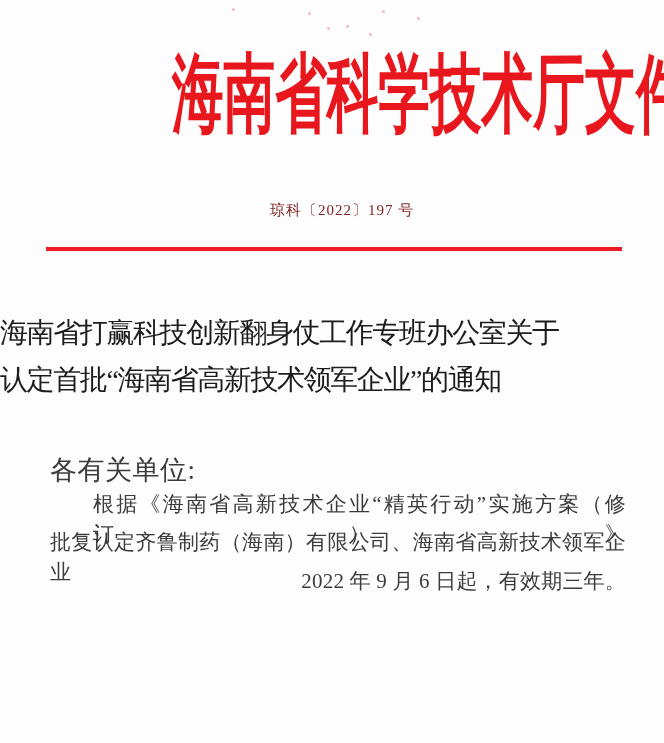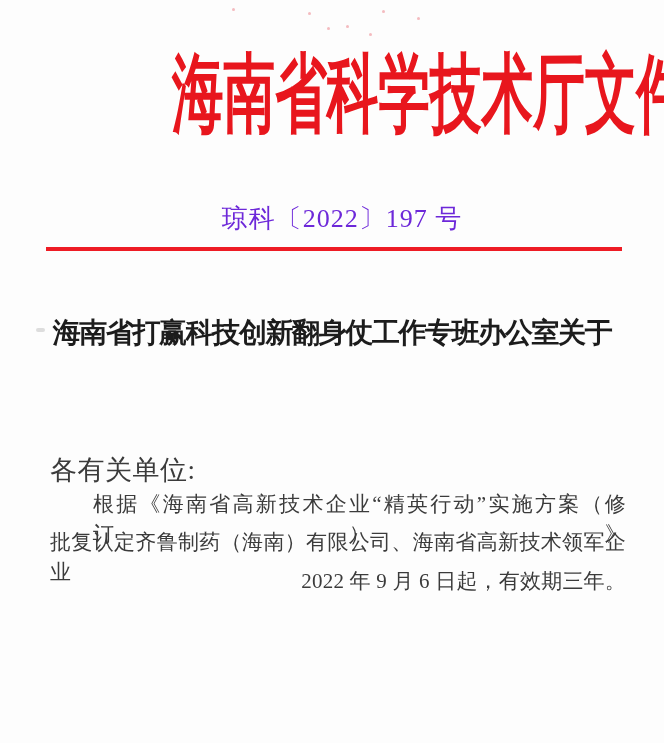--- a/index.html
+++ b/index.html
@@ -47,39 +47,39 @@
     transform: scaleX(0.60);
     transform-origin: 50% 50%;
     white-space: nowrap;
   }
   
   .doc-number {
     position: absolute;
     top: 201px; left: 0; right: 0;
     text-align: center;
     padding-left: 20px;
-    font-size: 26px;
+    font-size: 15px;
     letter-spacing: 1px;
-    color: #6d28d9;
+    color: #7f1d1d;
   }
   
   .red-line {
     position: absolute;
     top: 247px; left: 46px;
     width: 576px; height: 4px;
     background: #ee1c25;
     border: none;
   }
   
   .notice-title {
     position: absolute;
     top: 309px; left: 0; right: 0;
-    text-align: center;
+    text-align: left;
     font-size: 28px;
-    font-weight: 700;
+    font-weight: 400;
     color: #1c1c1c;
     letter-spacing: -1.4px;
     line-height: 47px;
     white-space: nowrap;
   }
   
   .salutation {
     position: absolute;
     top: 452px; left: 50px;
     font-size: 27px;
@@ -124,20 +124,21 @@
   <header class="red-header">
     <h1 class="agency" style="color: rgb(232, 22, 29);">海南省科学技术厅文件</h1>
   </header>
 
   <div class="doc-number">琼科〔2022〕197 号</div>
 
   <div class="red-line" style="background: rgb(238, 28, 37);"></div>
 
   <h2 class="notice-title">
     <span>海南省打赢科技创新翻身仗工作专班办公室关于</span><br>
+    <span>认定首批“海南省高新技术领军企业”的通知</span>
   </h2>
 
   <div class="salutation">各有关单位:</div>
 
   <div class="body-lines" id="bodyLines">
       <div class="bline indent just">根据《海南省高新技术企业“精英行动”实施方案（修订）》</div>
       <div class="bline just">批复认定齐鲁制药（海南）有限公司、海南省高新技术领军企业</div>
       <div class="bline">2022 年 9 月 6 日起，有效期三年。</div>
     </div>
 

